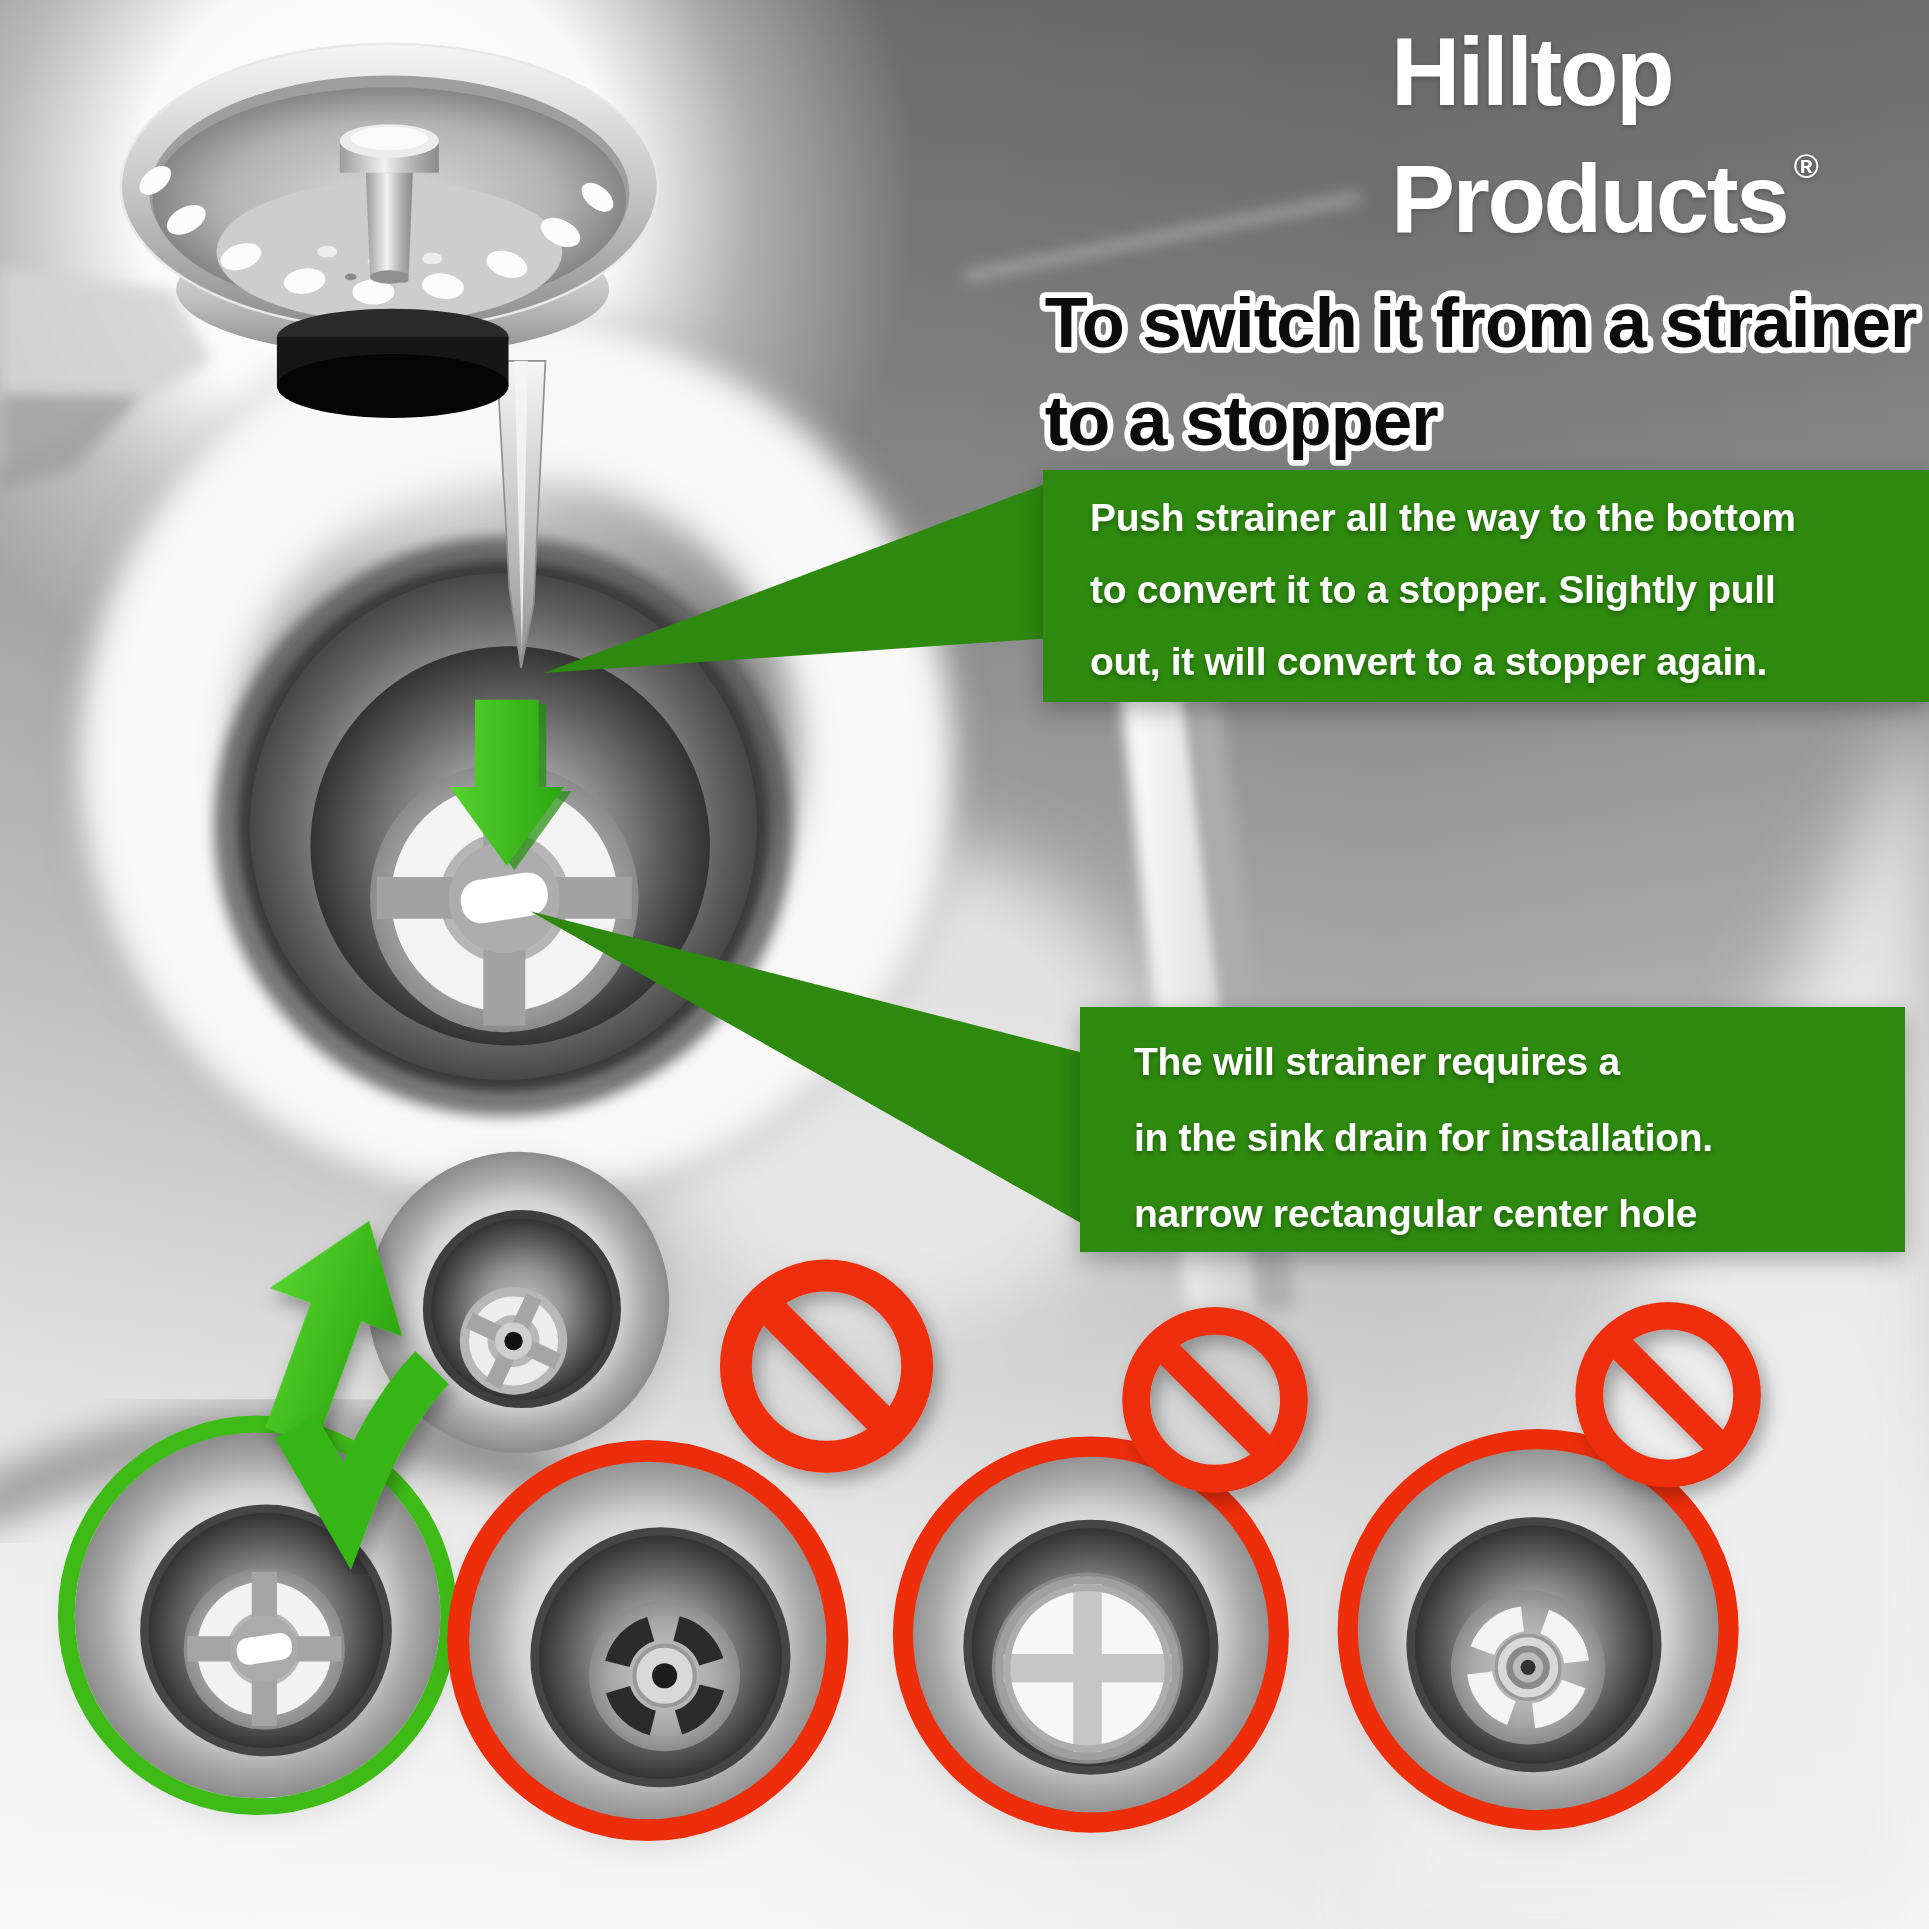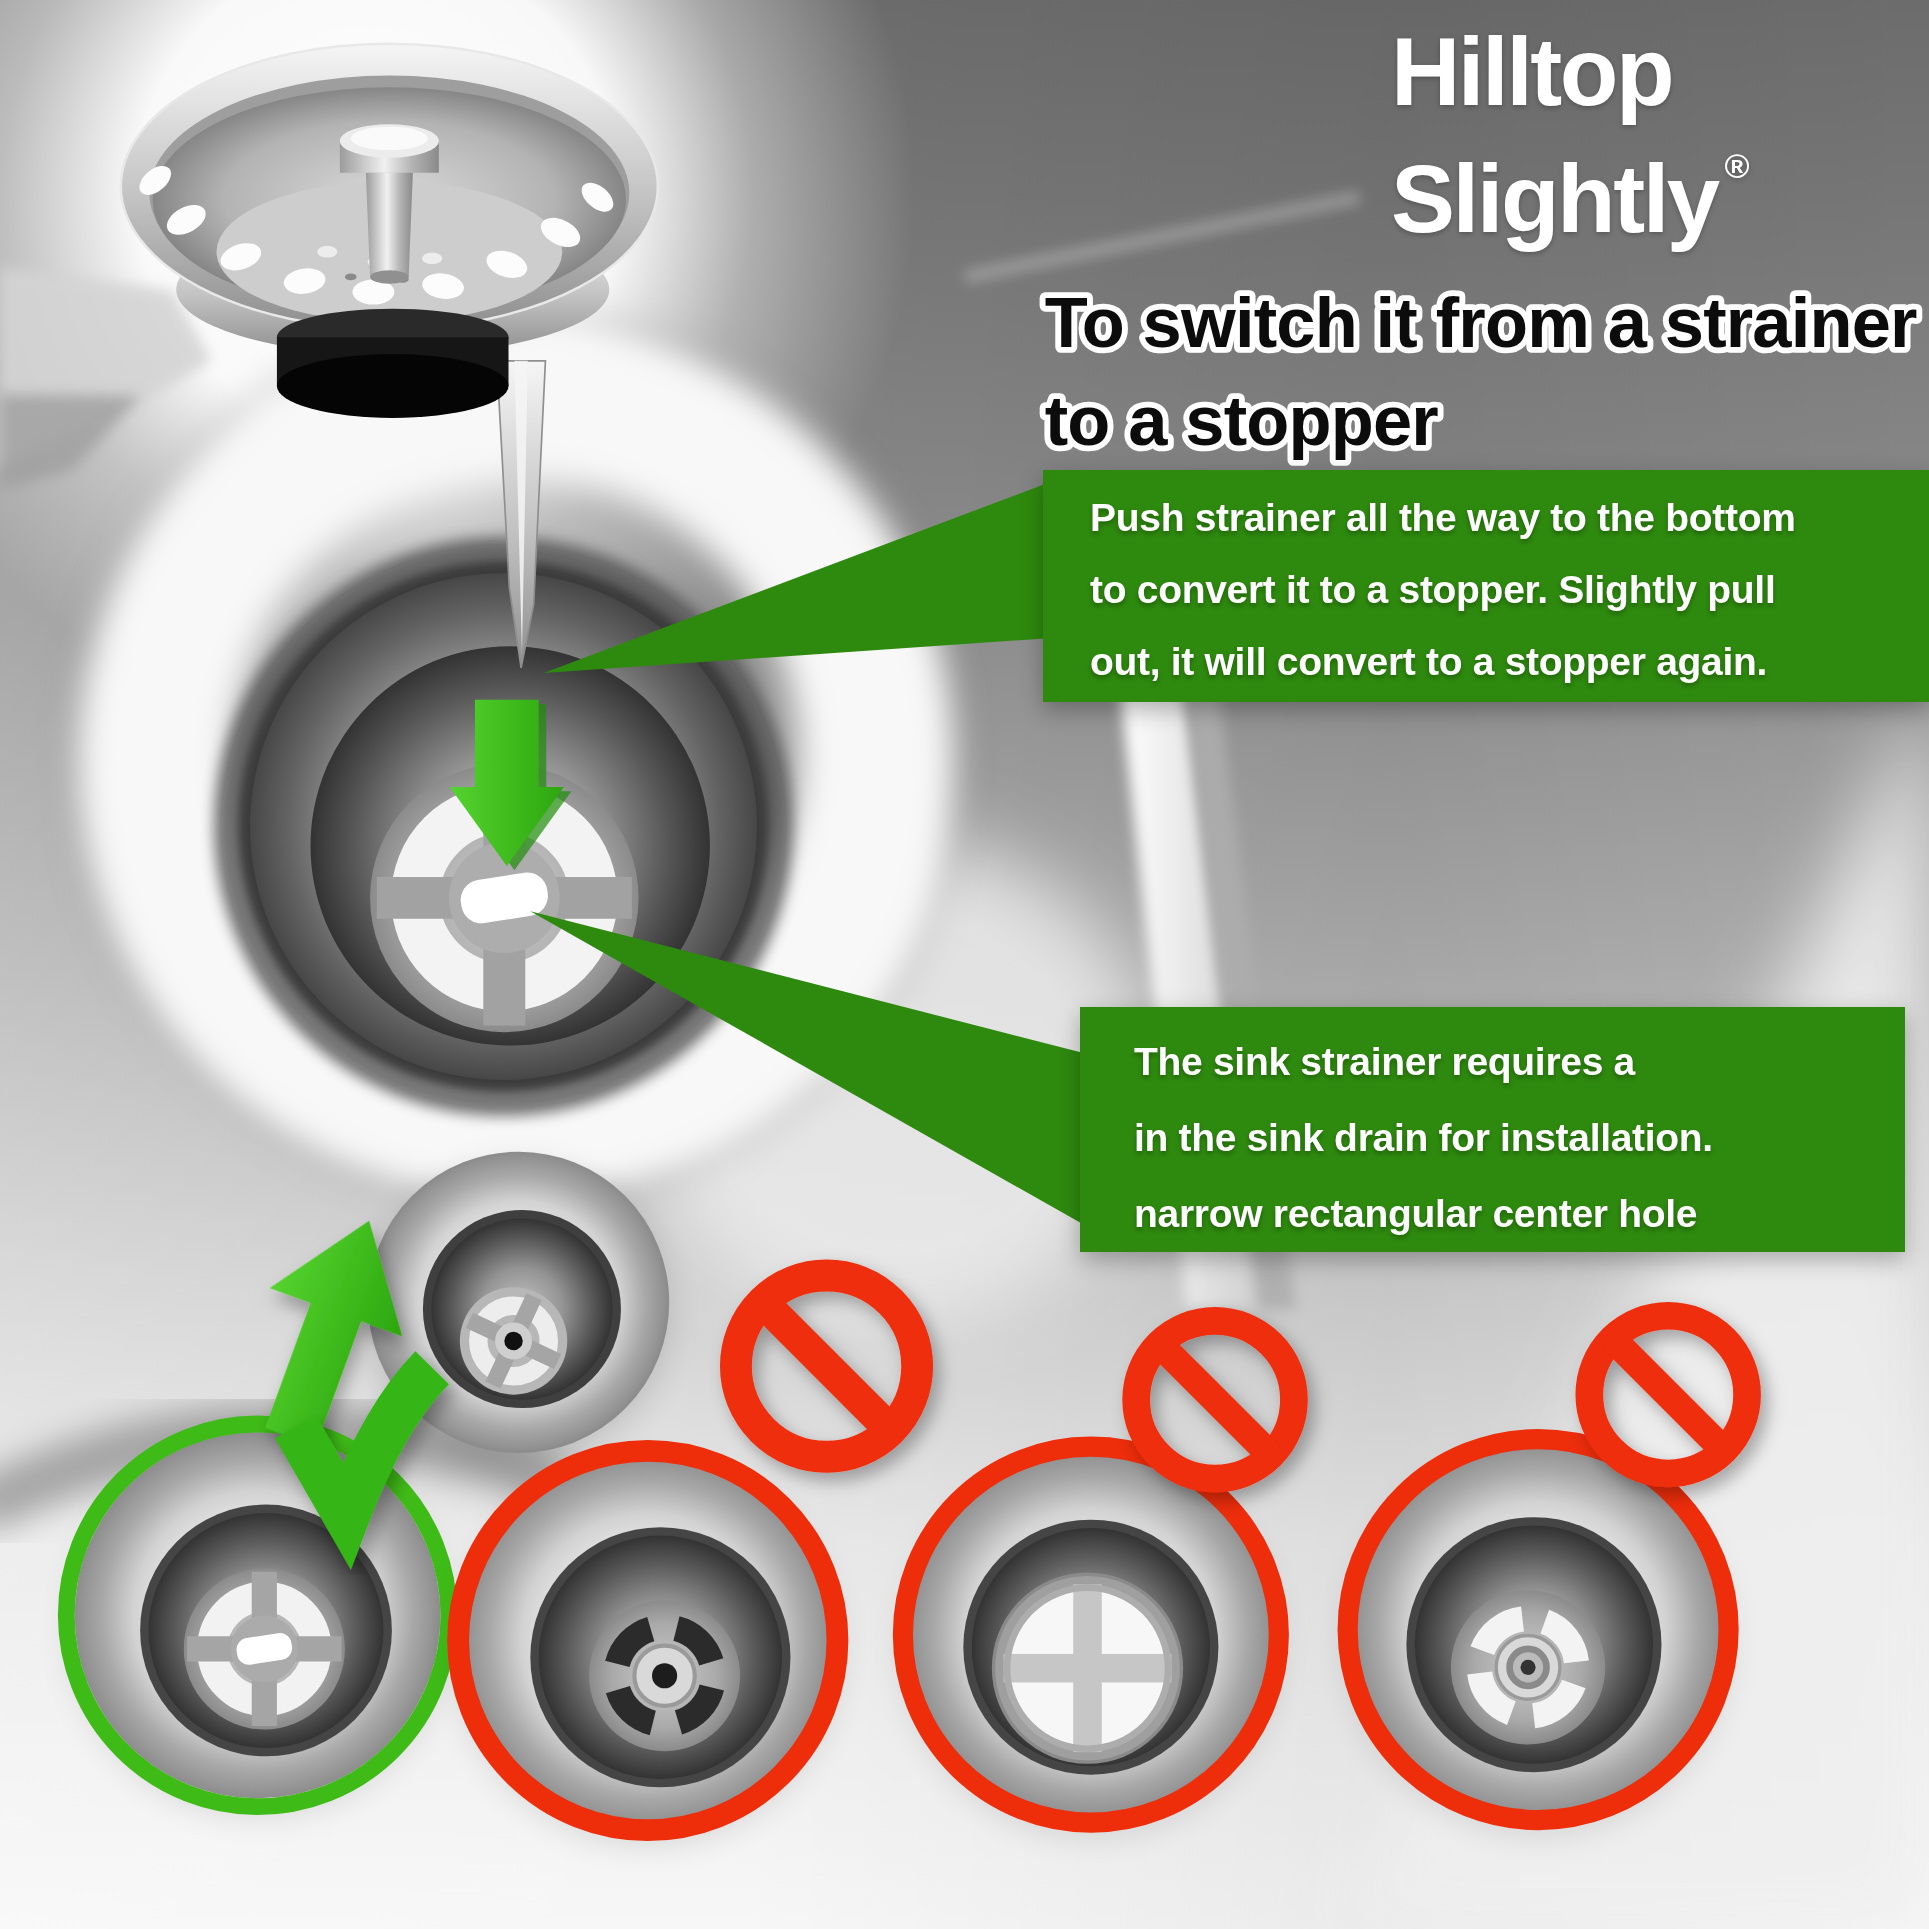--- a/index.html
+++ b/index.html
@@ -276,29 +276,29 @@
     <circle r="94" fill="none" stroke="#ee2d0b" stroke-width="33"></circle>
     <line x1="-66" y1="-66" x2="66" y2="66" stroke="#ee2d0b" stroke-width="33"></line>
   </g>
 
   <text class="headline" x="1245" y="414">To switch it from a strainer</text>
   <text class="headline" x="1245" y="530">to a stopper</text>
 </svg>
 
 <div class="logo">
   <div>Hilltop</div>
-  <div><span>Slightly</span><span class="reg">®</span></div>
+  <div><span>Products</span><span class="reg">®</span></div>
 </div>
 
 <div class="callout callout-push">
   <div class="line">Push strainer all the way to the bottom</div>
   <div class="line">to convert it to a stopper. Slightly pull</div>
   <div class="line">out, it will convert to a stopper again.</div>
 </div>
 
 <div class="callout callout-hole">
-  <div class="line">The sink strainer requires a</div>
+  <div class="line">The will strainer requires a</div>
   <div class="line">in the sink drain for installation.</div>
   <div class="line">narrow rectangular center hole</div>
 </div>
 
 </div>
 
 
 </body></html>

